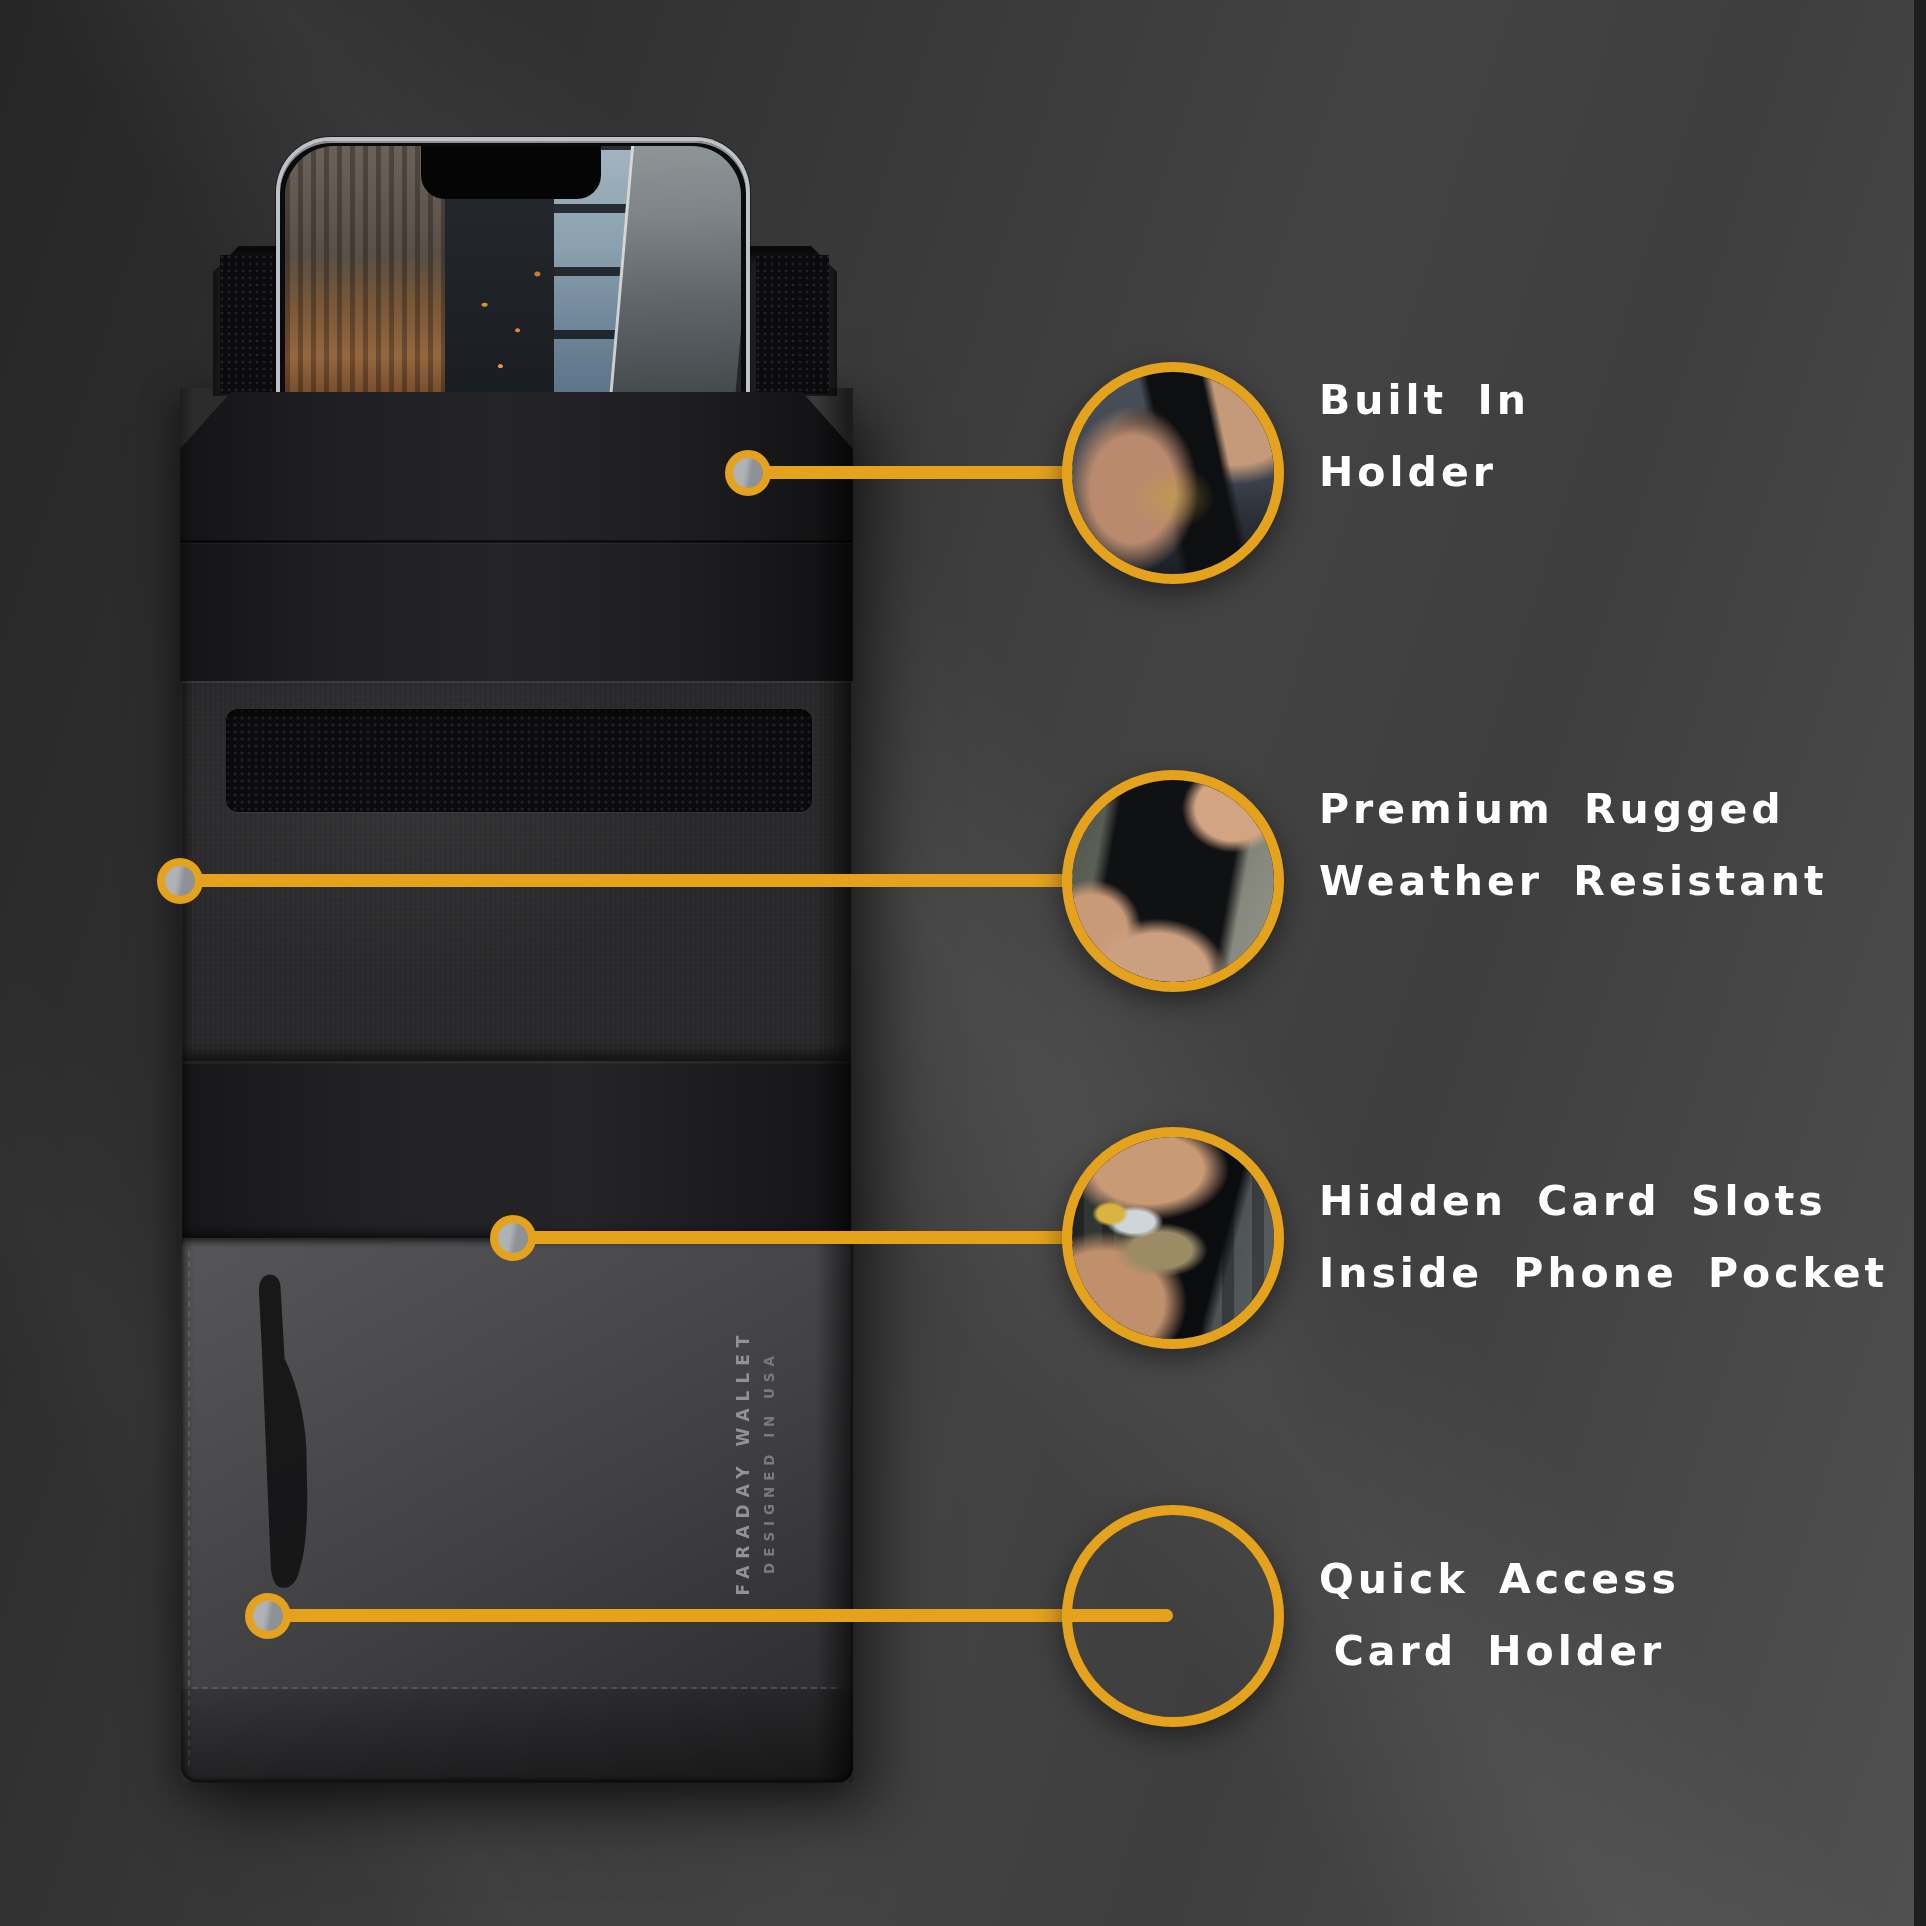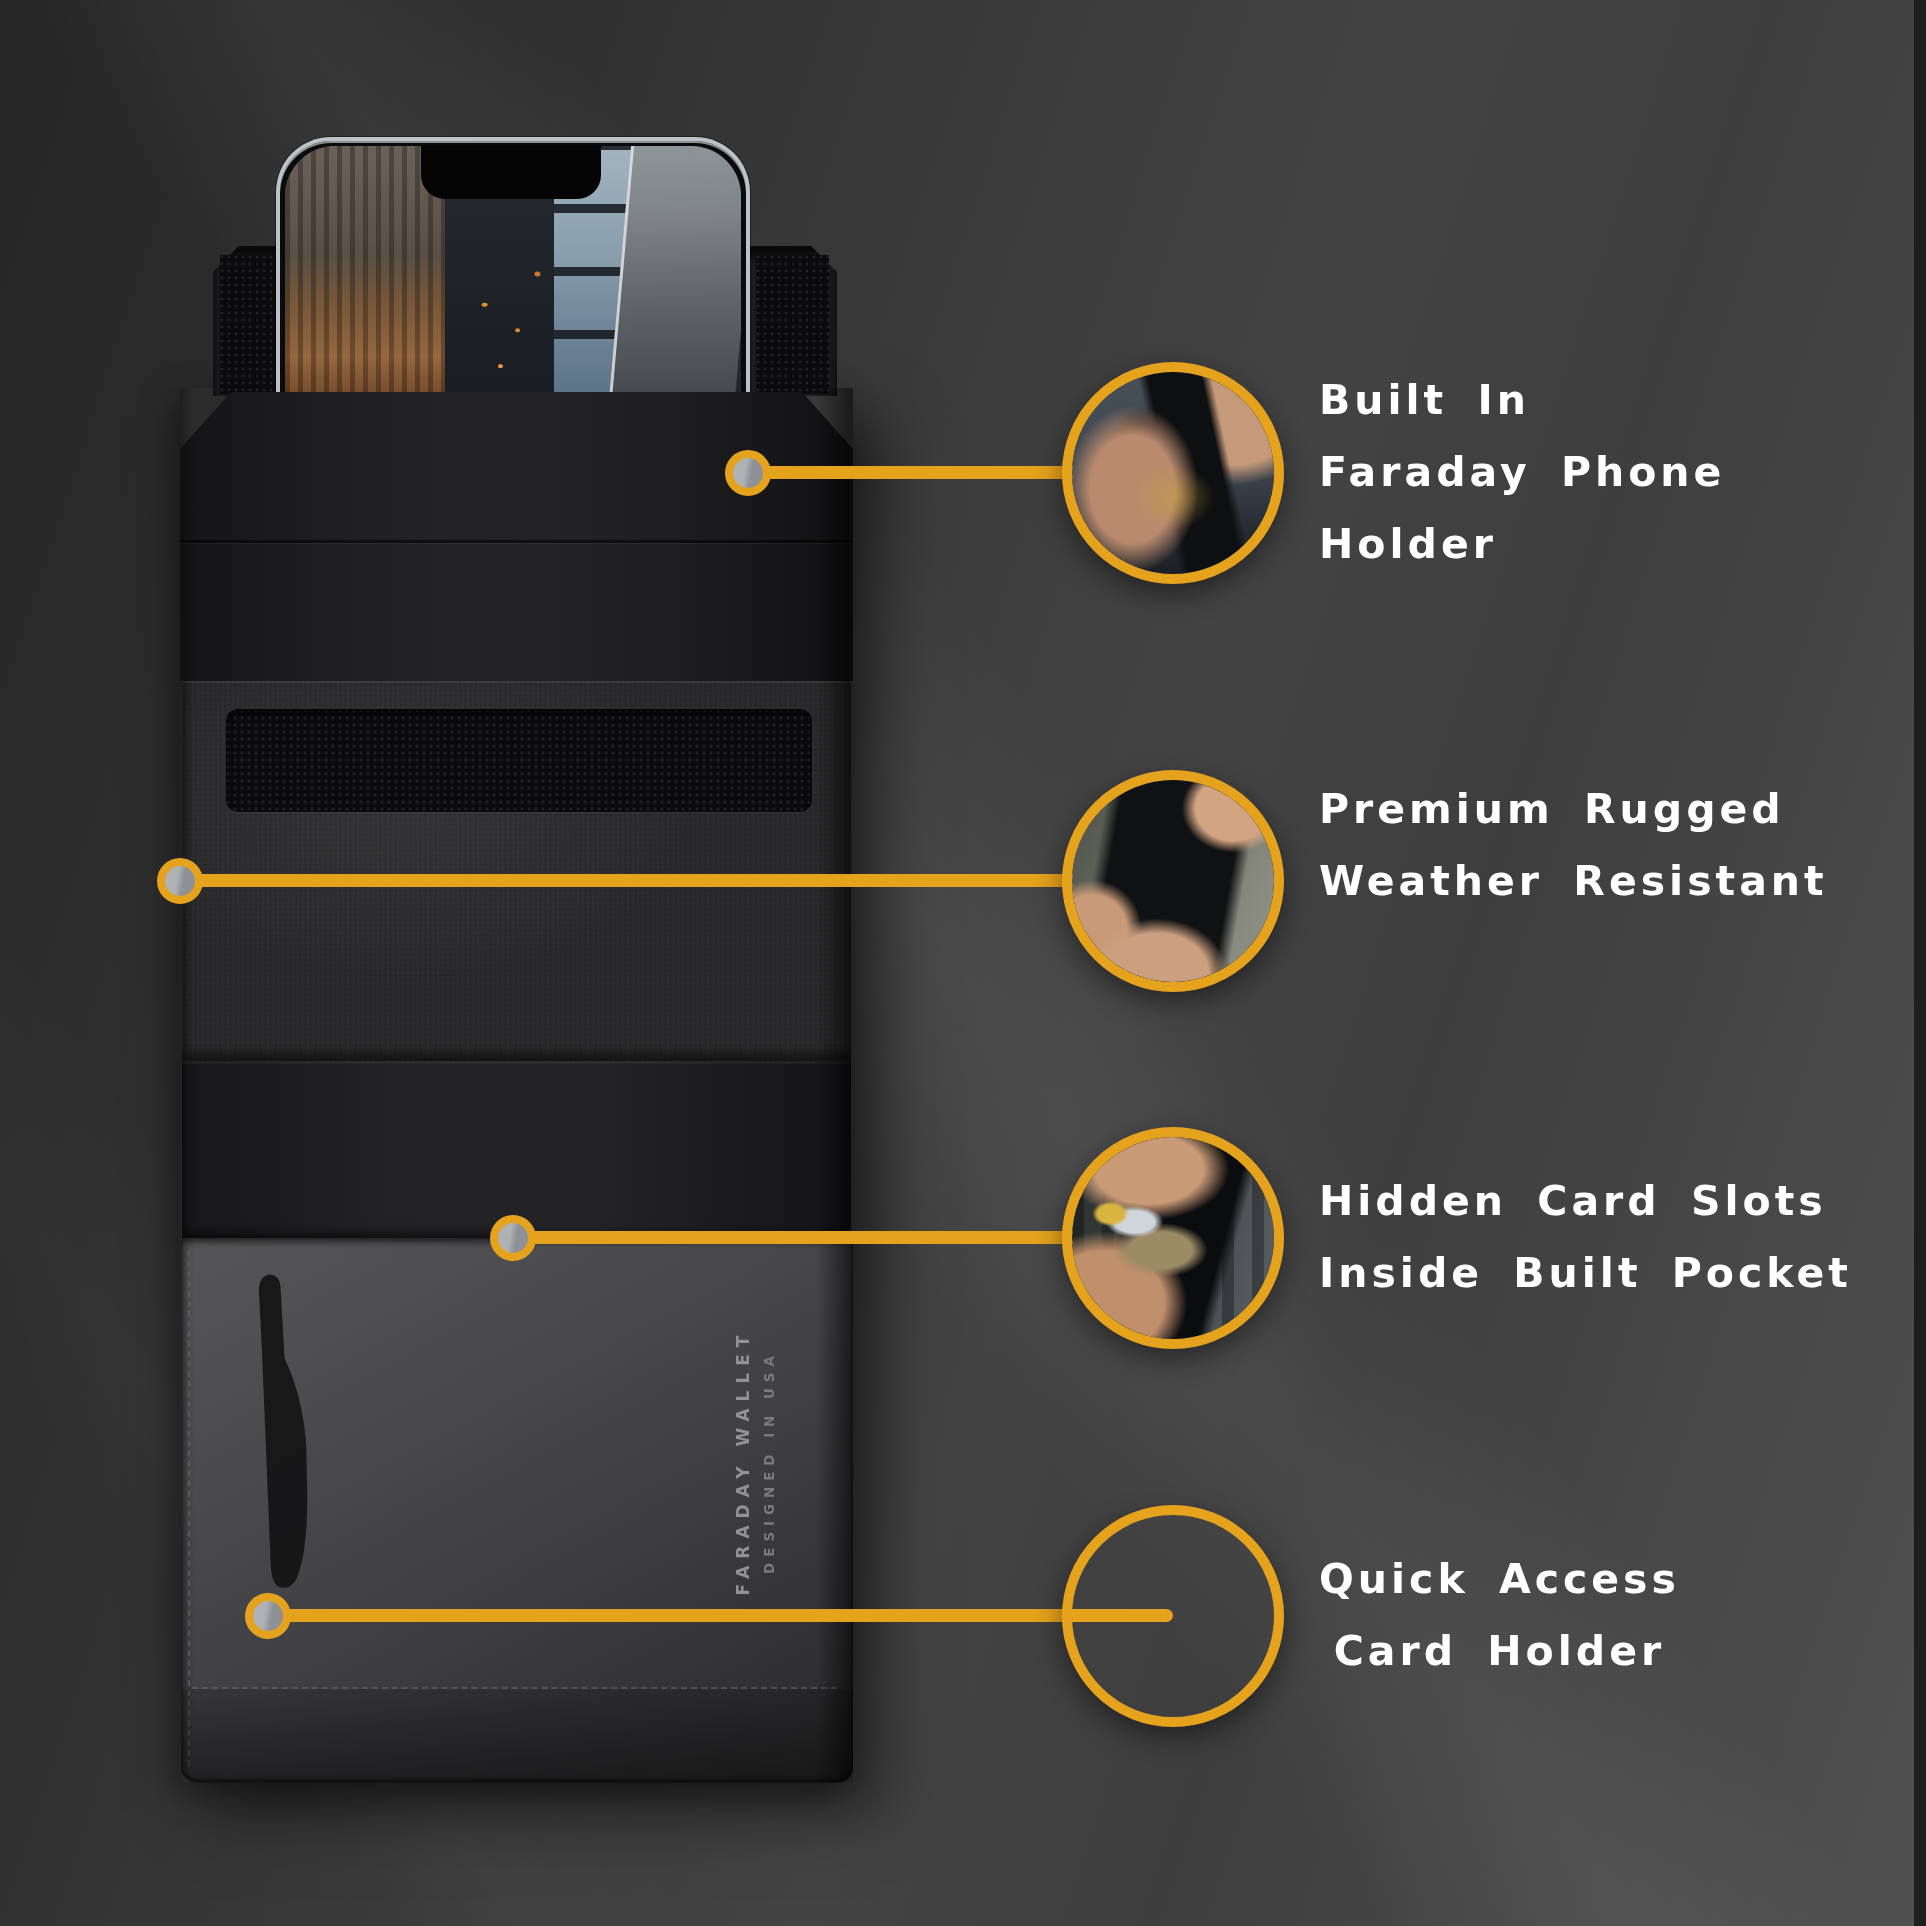--- a/index.html
+++ b/index.html
@@ -197,30 +197,29 @@
   </div>
   <div class="abs ccirc" style="left:1062px;top:1127px;">
     <div class="photo p3"></div>
   </div>
   <div class="abs ccirc" style="left:1062px;top:1505px;">
     <div class="photo p4"></div>
   </div>
 
   <div class="abs clabel" style="left:1319px;top:364px;">
     <span>Built In</span>
-    <span>Faraday Phone</span>
     <span>Holder</span>
   </div>
   <div class="abs clabel" style="left:1319px;top:773px;">
     <span>Premium Rugged</span>
     <span>Weather Resistant</span>
   </div>
   <div class="abs clabel" style="left:1319px;top:1165px;">
     <span>Hidden Card Slots</span>
-    <span>Inside Built Pocket</span>
+    <span>Inside Phone Pocket</span>
   </div>
   <div class="abs clabel" style="left:1319px;top:1543px;text-align:center;">
     <span>Quick Access</span>
     <span>Card Holder</span>
   </div>
 
   <div class="abs vignette"></div>
 </div>
 
 

